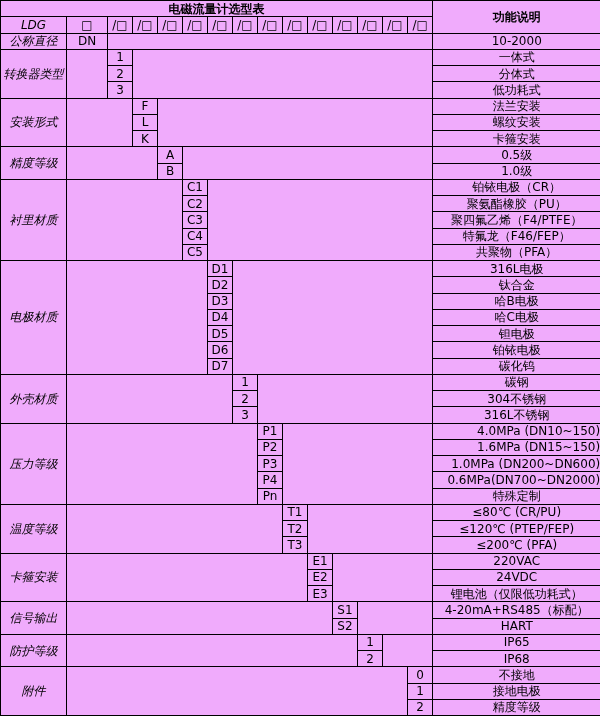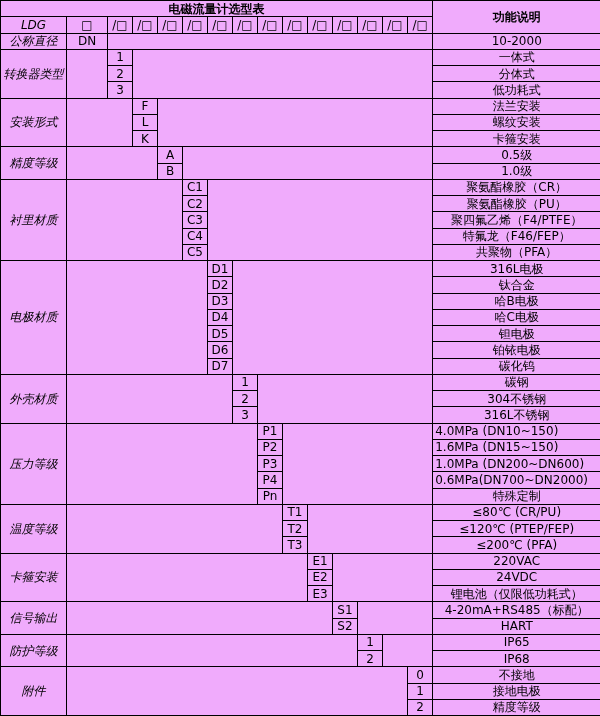--- a/index.html
+++ b/index.html
@@ -7,21 +7,21 @@
         font-family:"DejaVu Sans","Liberation Sans",sans-serif;color:#000;}
   table.sel{border-collapse:collapse;table-layout:fixed;width:600px;height:716px;}
   table.sel td{border:1px solid #000;padding:0;margin:0;font-size:12px;line-height:1;
         text-align:center;vertical-align:middle;overflow:hidden;white-space:nowrap;}
   td.title{font-size:14px;font-weight:bold;}
   td.fhead{font-size:14px;font-weight:bold;}
   td.ldg{text-align:left;padding-left:4px;font-style:italic;}
   td.dncode{text-align:left;padding-left:2px;}
   td.lbl{font-size:12px;font-style:italic;}
   td.desc{font-size:12px;}
-  td.desc.left{text-align:left;padding-left:2px;}
+  td.desc.left{text-align:right;padding-left:2px;}
   td.code{font-size:11px;}
   td.box{font-size:11px;}
 </style>
 </head>
 <body>
 
 <div class="page">
 <table class="sel">
 <colgroup>
   <col style="width:66px">
@@ -114,21 +114,21 @@
 <tr>
   <td class="code">B</td>
   <td class="desc">1.0级</td>
 </tr>
 
 <tr>
   <td class="lbl" rowspan="5">衬里材质</td>
   <td colspan="4" rowspan="5"></td>
   <td class="code">C1</td>
   <td colspan="9" rowspan="5"></td>
-  <td class="desc">聚氨酯橡胶（CR）</td>
+  <td class="desc">铂铱电极（CR）</td>
 </tr>
 <tr>
   <td class="code">C2</td>
   <td class="desc">聚氨酯橡胶（PU）</td>
 </tr>
 <tr>
   <td class="code">C3</td>
   <td class="desc">聚四氟乙烯（F4/PTFE）</td>
 </tr>
 <tr>

